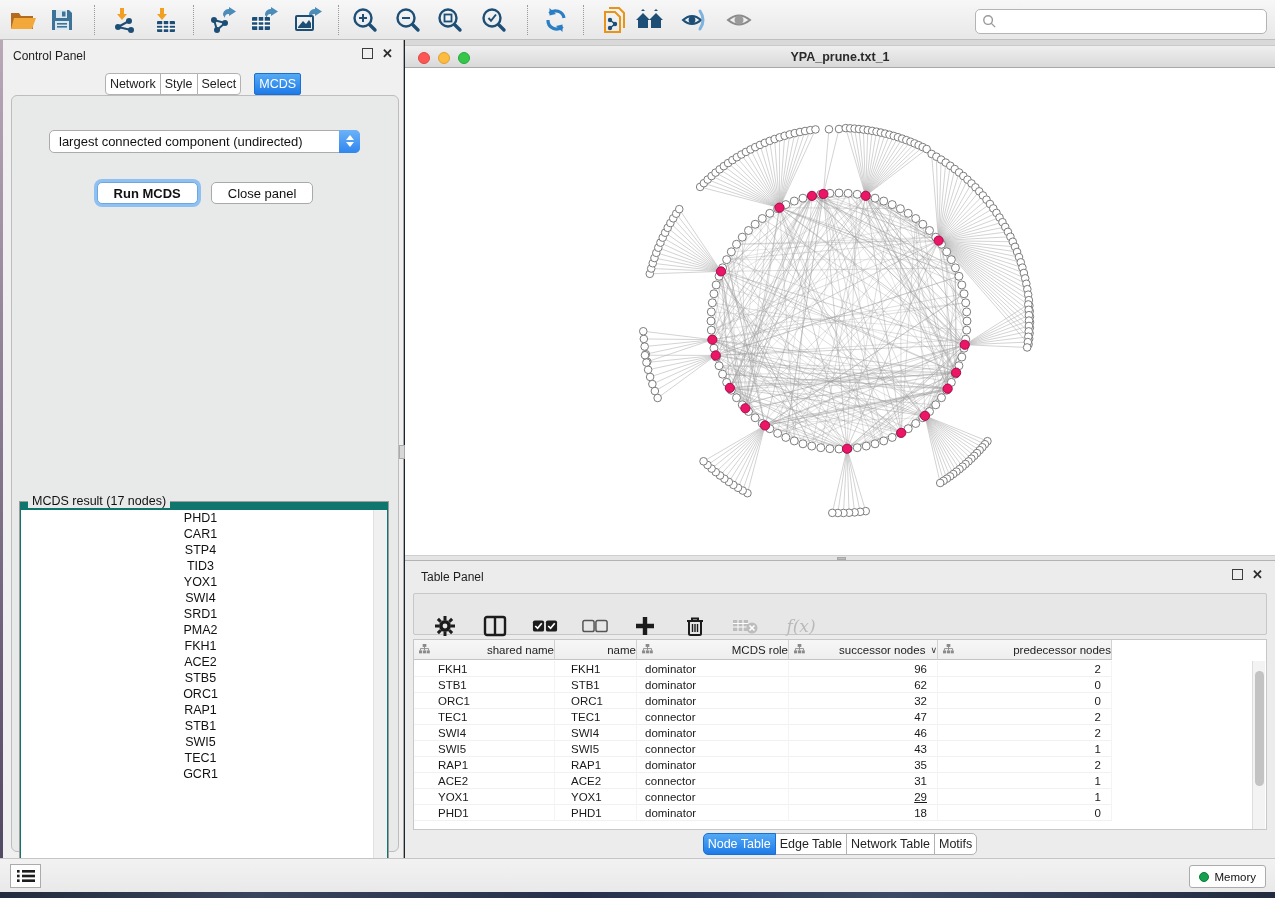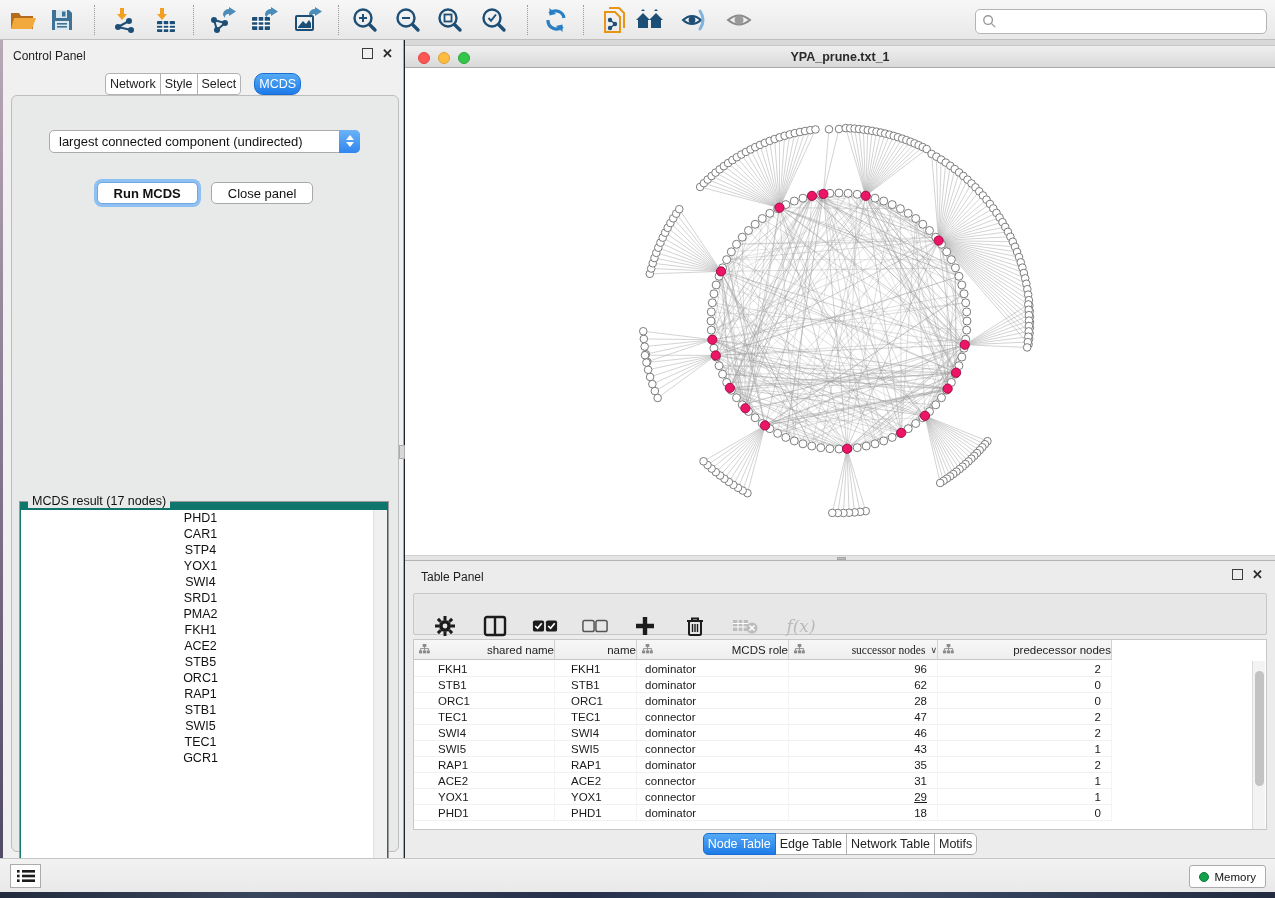--- a/index.html
+++ b/index.html
@@ -27,21 +27,21 @@
   .panel-title { position:absolute; left:10px; top:9px; font-size:12px; color:#1d1d1d; }
   .panel-icons { position:absolute; right:10px; top:8px; display:flex; gap:9px; align-items:center; }
   .float-ic { width:11px; height:11px; border:1.5px solid #3d3d3d; background:transparent; }
   .close-ic { font-size:13px; font-weight:bold; color:#2d2d2d; line-height:11px; }
   .cp-tabs { position:absolute; left:0; top:33px; width:100%; display:flex; justify-content:center; }
   .tab { height:22px; padding:0 4px; background:#fff; border:1px solid #b2b2b2; font-size:12.5px; color:#222;
     display:flex; align-items:center; margin-left:-1px; position:relative; }
   .tab:first-child { border-radius:4px 0 0 4px; margin-left:0; }
   .tab.last-seg { border-radius:0 4px 4px 0; }
   .tab.active { background:linear-gradient(#55aaf5,#1e7be7); color:#fff; border:1px solid #1a6fd4;
-    border-radius:9px; margin-left:13px; z-index:2; }
+    border-radius:2px; margin-left:13px; z-index:2; }
   .cp-card { position:absolute; left:8px; top:55px; width:388px; height:757px; background:#e8e9e9;
     border:1px solid #bdbdbd; border-radius:6px; }
   .opt-label { position:absolute; left:0; top:25px; width:100%; text-align:center; font-size:13px; color:#111; }
   .selectbox { position:absolute; left:37px; top:34px; width:311px; height:23px; background:#fff;
     border:1px solid #ababab; border-radius:5px; display:flex; align-items:center; }
   .selectbox .val { flex:1; font-size:13px; color:#111; padding-left:9px; white-space:nowrap; overflow:hidden; }
   .stepper { width:21px; height:23px; margin:-1px -1px 0 0; border-radius:0 5px 5px 0;
     background:linear-gradient(#6cb2f8,#2f86ef); display:flex; flex-direction:column; align-items:center; justify-content:center; gap:2px; }
   .stepper .up { width:0; height:0; border-left:4px solid transparent; border-right:4px solid transparent; border-bottom:5px solid #fff; }
   .stepper .dn { width:0; height:0; border-left:4px solid transparent; border-right:4px solid transparent; border-top:5px solid #fff; }
@@ -269,20 +269,21 @@
       <div class="btnrow">
         <div class="btn focus">Run MCDS</div>
         <div class="btn">Close panel</div>
       </div>
       <div class="fieldset">
         <div class="legend">MCDS result (17 nodes)</div>
         <div class="mcds-list" id="mcds-list">
             <div class="item">PHD1</div>
             <div class="item">CAR1</div>
             <div class="item">STP4</div>
+            <div class="item">TID3</div>
             <div class="item">YOX1</div>
             <div class="item">SWI4</div>
             <div class="item">SRD1</div>
             <div class="item">PMA2</div>
             <div class="item">FKH1</div>
             <div class="item">ACE2</div>
             <div class="item">STB5</div>
             <div class="item">ORC1</div>
             <div class="item">RAP1</div>
             <div class="item">STB1</div>
@@ -1098,21 +1099,21 @@
               <g fill="#8a8a8a">
                 <rect x="4" y="0" width="4" height="3.2"></rect>
                 <rect x="0" y="7" width="3.4" height="3.2"></rect>
                 <rect x="8.4" y="7" width="3.4" height="3.2"></rect>
                 <rect x="4.3" y="7" width="3.4" height="3.2"></rect>
               </g>
               <path d="M6 3 V5 M1.6 7 V5 H10.4 V7 M6 5 V7" stroke="#8a8a8a" stroke-width="1" fill="none"></path>
             </svg>
             <span>MCDS role</span>
           </div>
-          <div class="th" style="width: 149px; font-family: Liberation Serif, serif;">
+          <div class="th" style="width: 149px;">
             <svg class="treeic" width="11" height="11" viewBox="0 0 12 12">
               <g fill="#8a8a8a">
                 <rect x="4" y="0" width="4" height="3.2"></rect>
                 <rect x="0" y="7" width="3.4" height="3.2"></rect>
                 <rect x="8.4" y="7" width="3.4" height="3.2"></rect>
                 <rect x="4.3" y="7" width="3.4" height="3.2"></rect>
               </g>
               <path d="M6 3 V5 M1.6 7 V5 H10.4 V7 M6 5 V7" stroke="#8a8a8a" stroke-width="1" fill="none"></path>
             </svg>
             <span>successor nodes</span>
@@ -1143,21 +1144,21 @@
             <div class="td l" style="width: 141px; padding: 0px 0px 0px 24px;">STB1</div>
             <div class="td l" style="width: 82px; padding: 0px 0px 0px 16px;">STB1</div>
             <div class="td l" style="width: 152px; padding: 0px 0px 0px 8px;">dominator</div>
             <div class="td r" style="width: 149px; padding: 0px 10px 0px 0px;">62</div>
             <div class="td r" style="width: 174px; padding: 0px 10px 0px 0px;">0</div>
           </div>
           <div class="trow" style="top: 53px;">
             <div class="td l" style="width: 141px; padding: 0px 0px 0px 24px;">ORC1</div>
             <div class="td l" style="width: 82px; padding: 0px 0px 0px 16px;">ORC1</div>
             <div class="td l" style="width: 152px; padding: 0px 0px 0px 8px;">dominator</div>
-            <div class="td r" style="width: 149px; padding: 0px 10px 0px 0px;">28</div>
+            <div class="td r" style="width: 149px; padding: 0px 10px 0px 0px;">32</div>
             <div class="td r" style="width: 174px; padding: 0px 10px 0px 0px;">0</div>
           </div>
           <div class="trow" style="top: 69px;">
             <div class="td l" style="width: 141px; padding: 0px 0px 0px 24px;">TEC1</div>
             <div class="td l" style="width: 82px; padding: 0px 0px 0px 16px;">TEC1</div>
             <div class="td l" style="width: 152px; padding: 0px 0px 0px 8px;">connector</div>
             <div class="td r" style="width: 149px; padding: 0px 10px 0px 0px;">47</div>
             <div class="td r" style="width: 174px; padding: 0px 10px 0px 0px;">2</div>
           </div>
           <div class="trow" style="top: 85px;">

